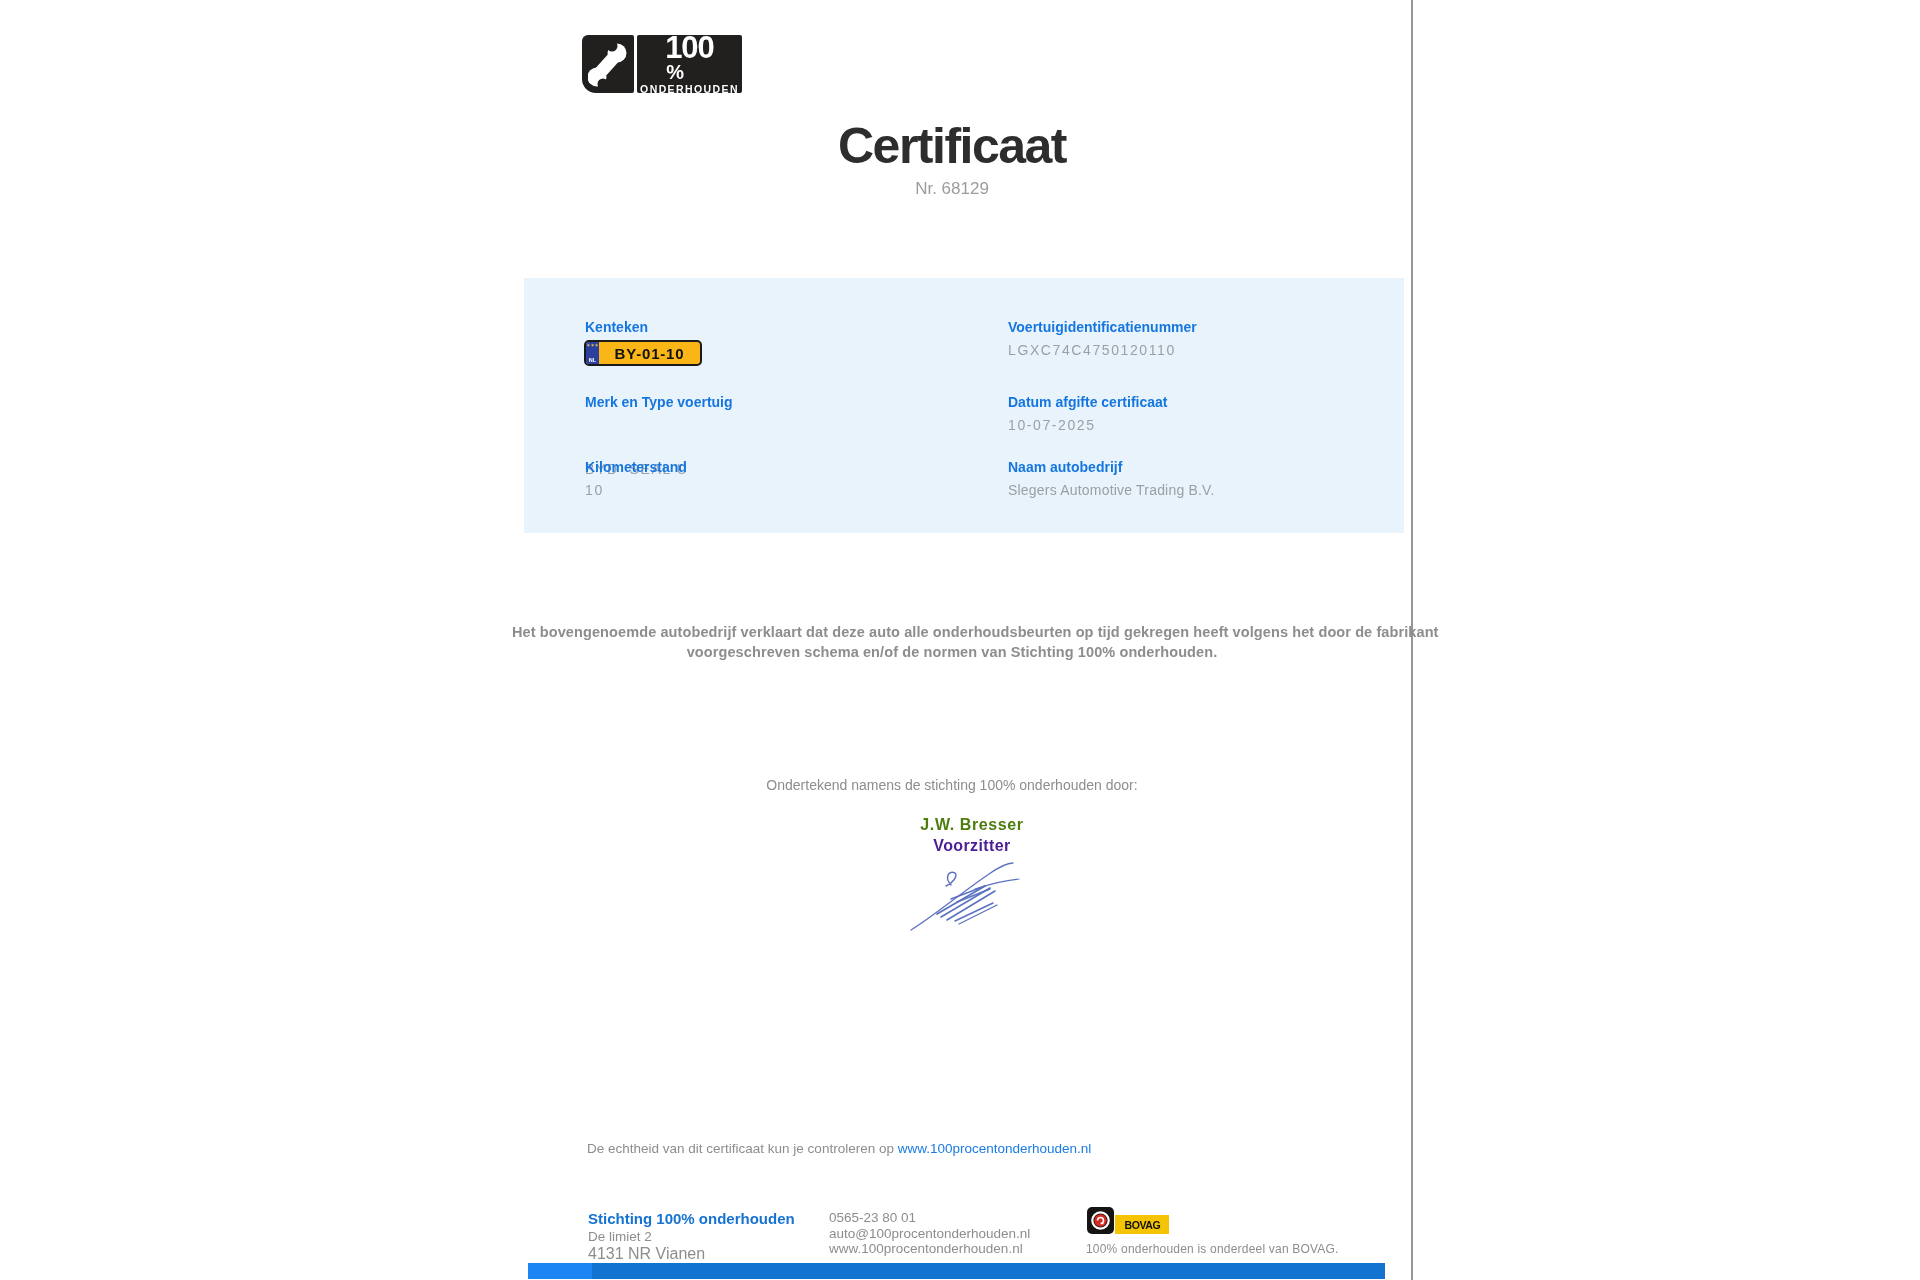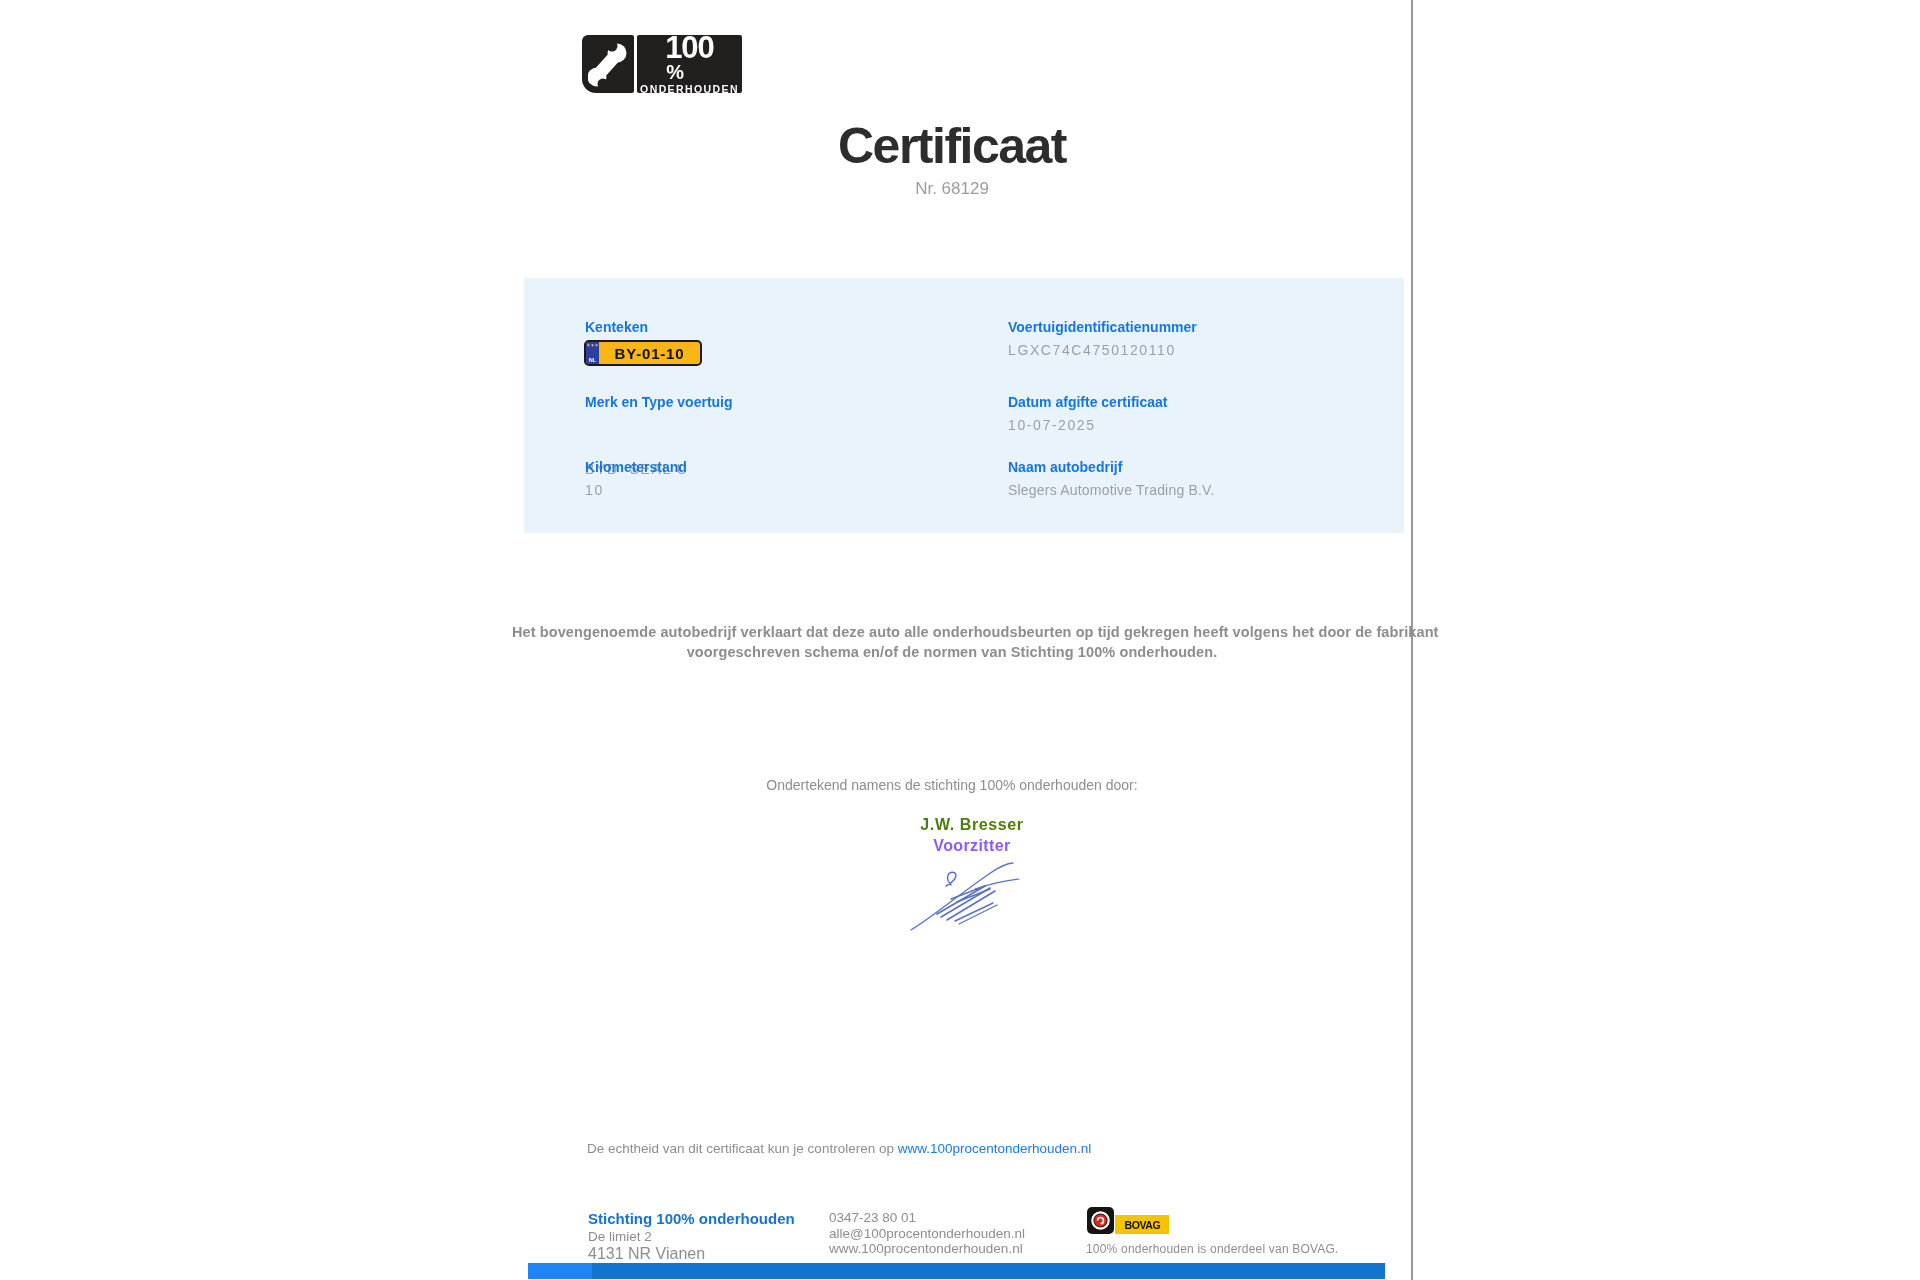--- a/index.html
+++ b/index.html
@@ -45,21 +45,21 @@
   .plate-num { flex:1; display:flex; align-items:center; justify-content:center;
     font-size:15px; font-weight:bold; color:#111; letter-spacing:0.8px; }
 
   
   .stmt { left:512px; width:880px; text-align:center; font-size:14.5px; font-weight:bold;
     color:#8d8d8d; letter-spacing:0.1px; white-space:nowrap; }
 
   
   .sig-intro { left:512px; top:777px; width:880px; text-align:center; font-size:14px; color:#8d8d8d; }
   .sig-name  { left:532px; top:816px; width:880px; text-align:center; font-size:16px; font-weight:bold; color:#4d7c0f; letter-spacing:0.6px; }
-  .sig-role  { left:532px; top:837px; width:880px; text-align:center; font-size:16px; font-weight:bold; color:#8b5cf6; letter-spacing:0.4px; }
+  .sig-role  { left:532px; top:837px; width:880px; text-align:center; font-size:16px; font-weight:bold; color:#4c1d95; letter-spacing:0.4px; }
   .sig-svg   { left:905px; top:858px; }
 
   
   .verify { left:587px; top:1141px; font-size:13.5px; color:#8d8d8d; }
   .verify a, .verify .link { color:#1a7ce5; text-decoration:none; cursor:pointer; }
 
   
   .ft-org   { left:588px; top:1210px; font-size:15px; font-weight:bold; color:#1673d2; }
   .ft-a1    { left:588px; top:1229px; font-size:13.5px; color:#8d8d8d; }
   .ft-a2    { left:588px; top:1245px; font-size:16px; color:#8d8d8d; }
@@ -157,22 +157,22 @@
         <path d="M54 66 L92 47" stroke-width="1.3"></path>
       </g>
     </svg>
   </div>
 
   <div class="abs verify"><span>De echtheid van dit certificaat kun je controleren op </span><span class="link">www.100procentonderhouden.nl</span></div>
 
   <div class="abs ft-org">Stichting 100% onderhouden</div>
   <div class="abs ft-a1">De limiet 2</div>
   <div class="abs ft-a2">4131 NR Vianen</div>
-  <div class="abs ft-phone">0347-23 80 01</div>
-  <div class="abs ft-mail">alle@100procentonderhouden.nl</div>
+  <div class="abs ft-phone">0565-23 80 01</div>
+  <div class="abs ft-mail">auto@100procentonderhouden.nl</div>
   <div class="abs ft-web">www.100procentonderhouden.nl</div>
 
   <div class="abs bovag">
     <div class="bovag-icon">
       <svg width="21" height="21" viewBox="0 0 21 21">
         <circle cx="10.5" cy="10.5" r="8.2" fill="none" stroke="#ffffff" stroke-width="2.2"></circle>
         <circle cx="10.5" cy="10.5" r="6.2" fill="#d6281e"></circle>
         <path d="M7.5 10.5 A3 3 0 1 1 10.5 13.5 L13.5 13.5" fill="none" stroke="#ffffff" stroke-width="1.6"></path>
       </svg>
     </div>

